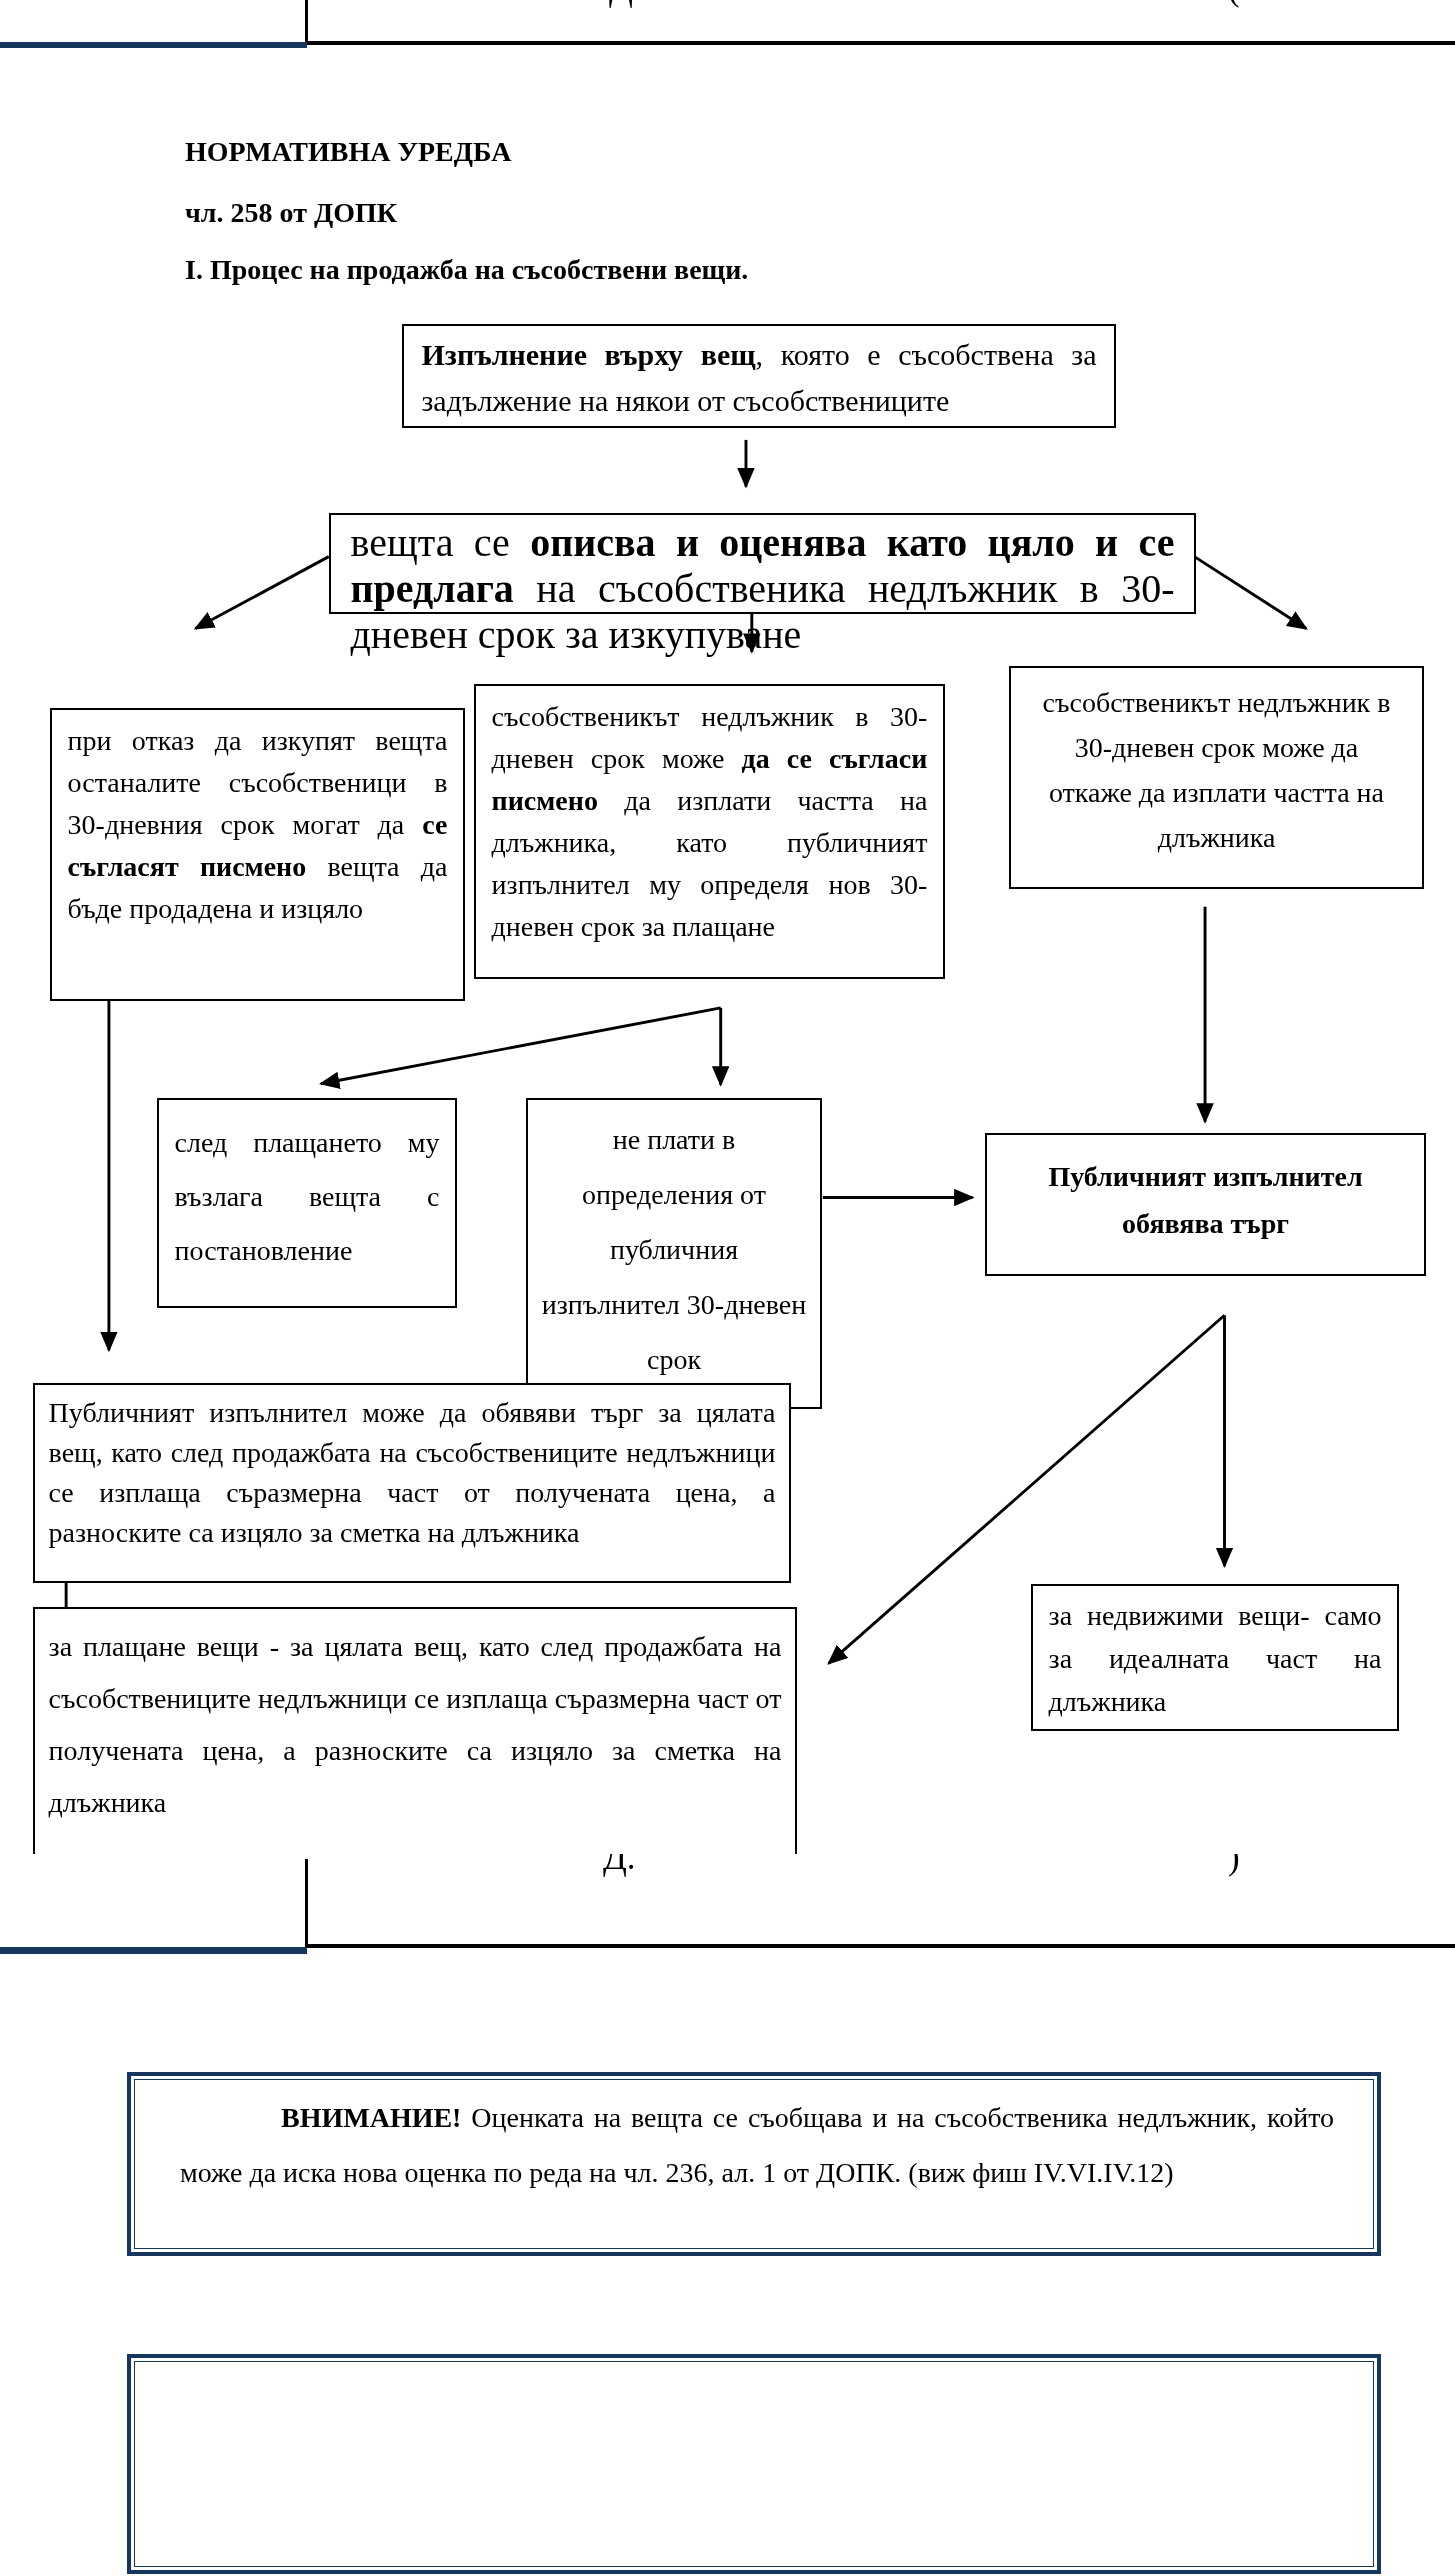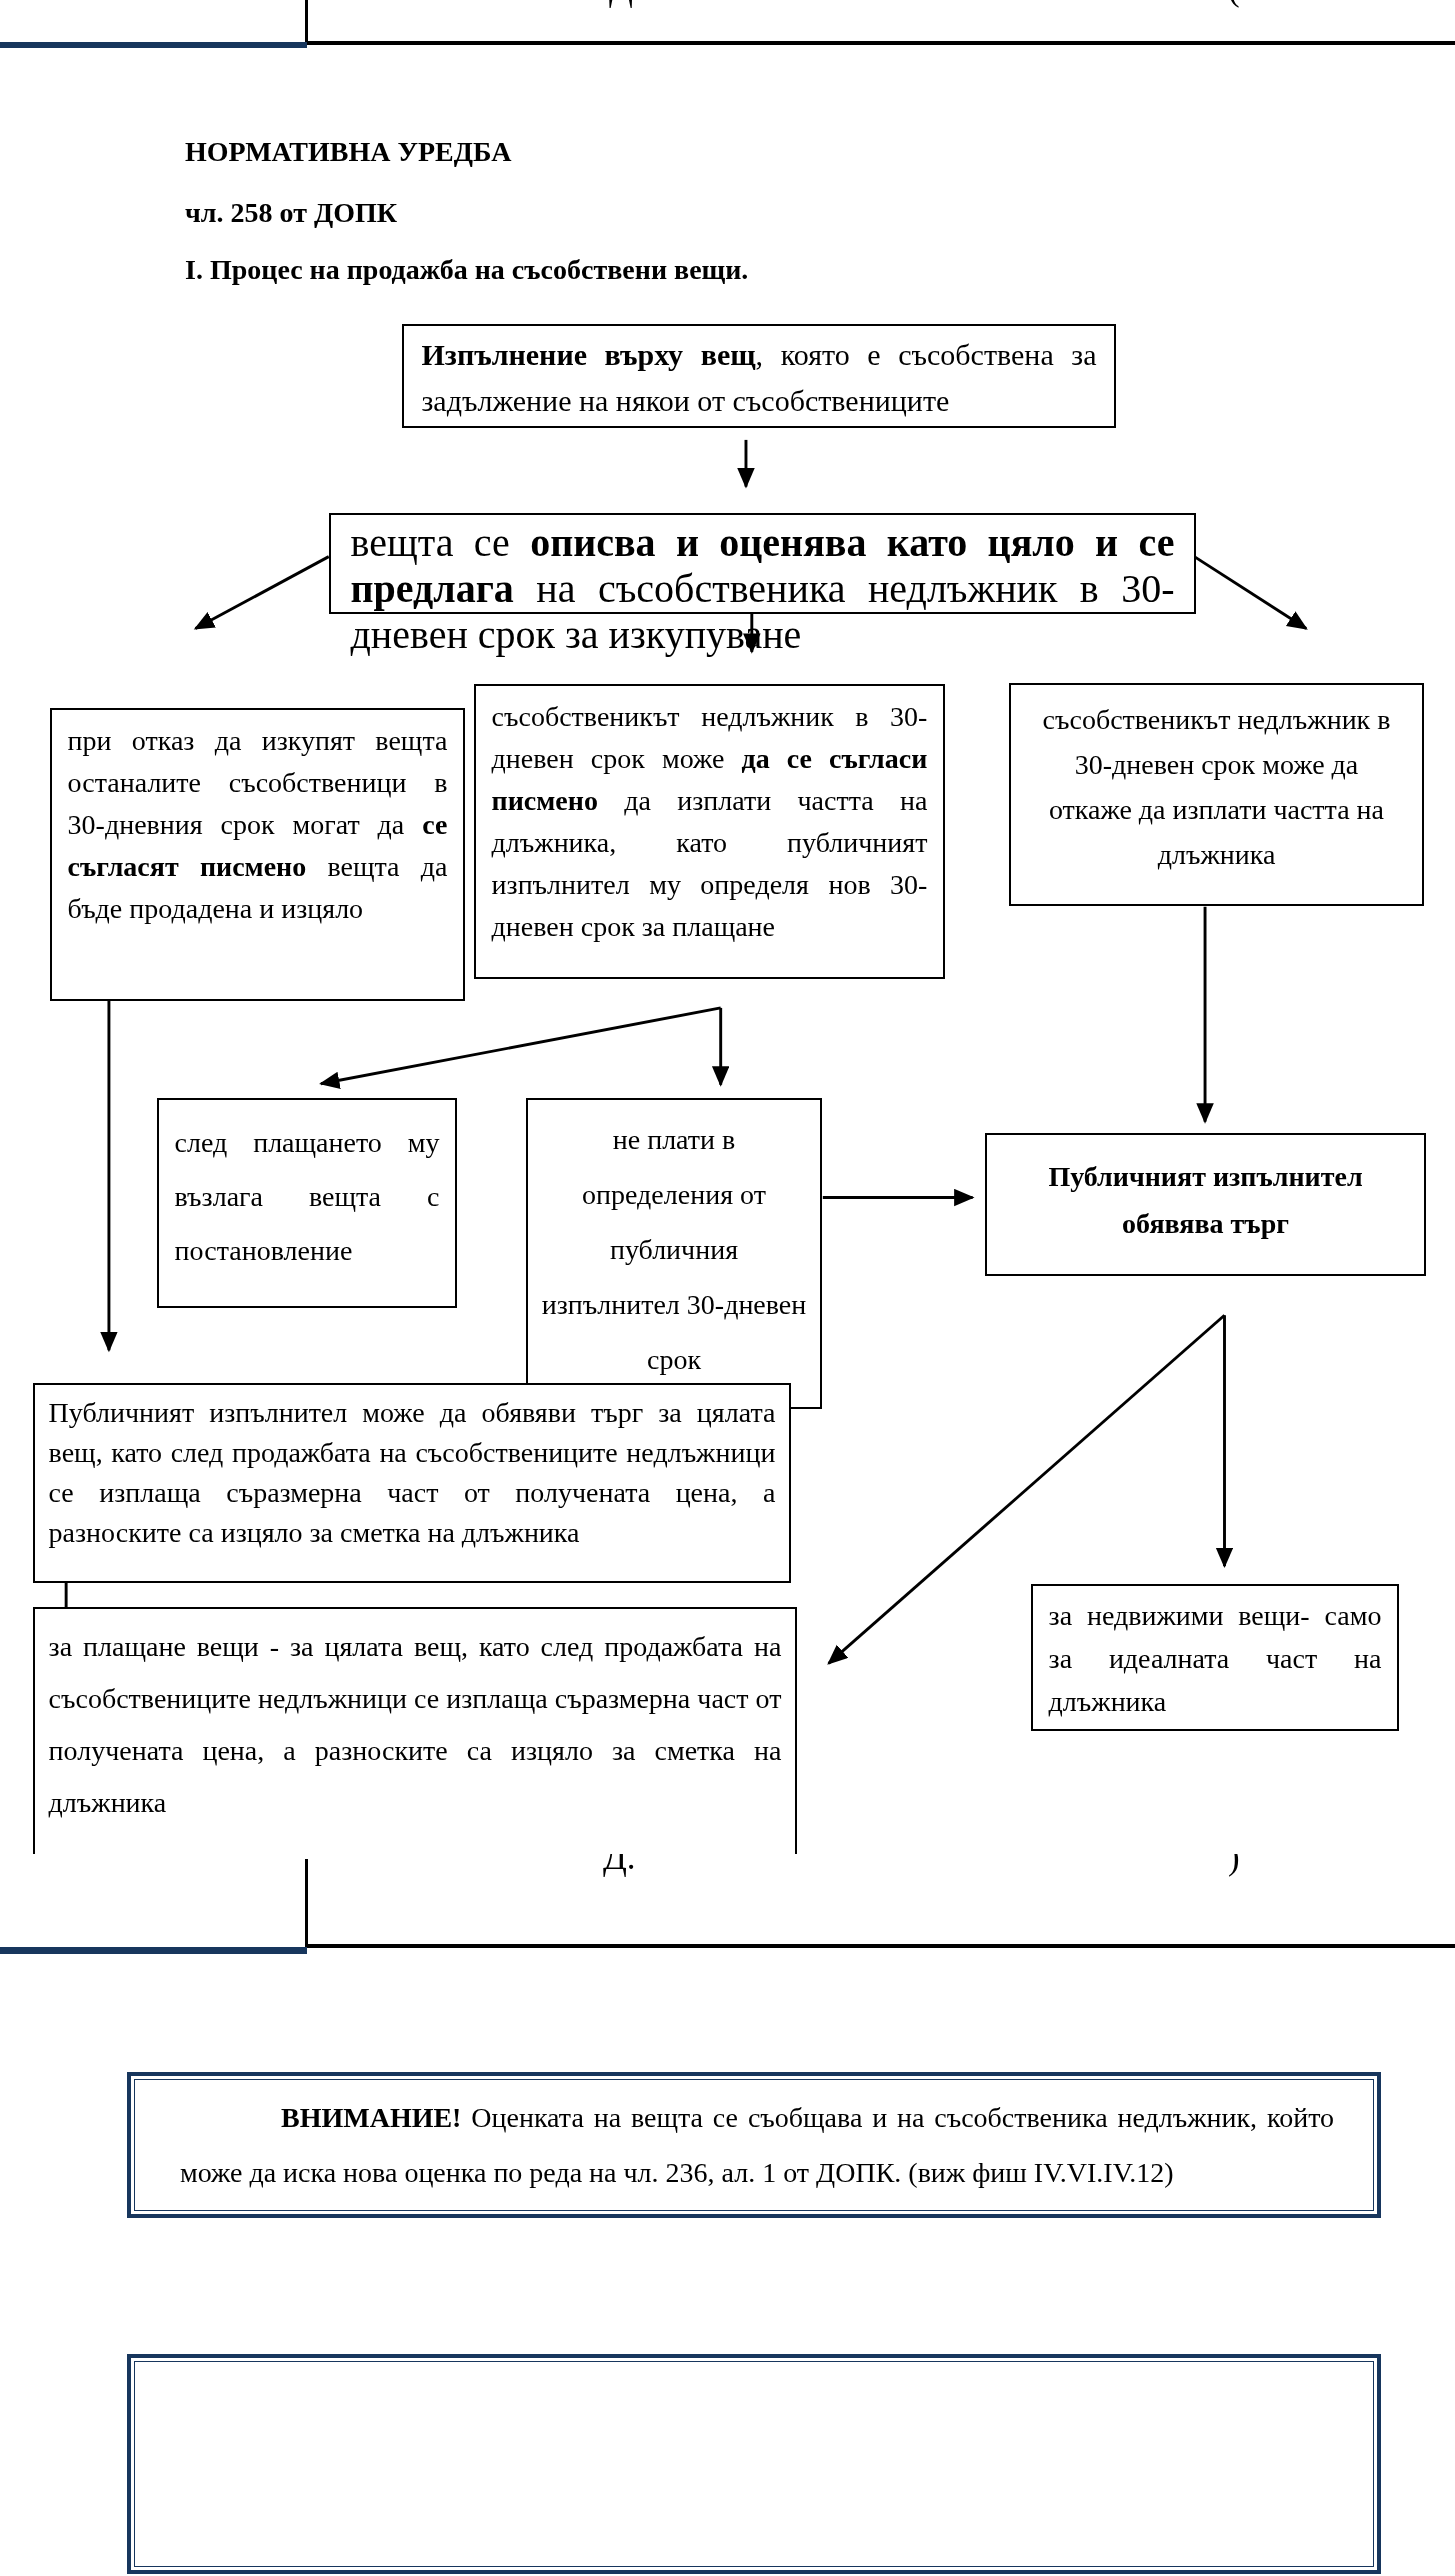--- a/index.html
+++ b/index.html
@@ -75,21 +75,21 @@
 </div>
 
 <div class="node" style="left:50px;top:684px;width:415px;height:293px;padding:9.7px 15.6px;line-height:42px;margin-top:24px;">
   <span>при отказ да изкупят вещта останалите съсобственици в 30-дневния срок могат да </span><span class="b">се съгласят писмено</span><span> вещта да бъде продадена и изцяло</span>
 </div>
 
 <div class="node" style="left:474px;top:684px;width:471px;height:295px;padding:9.7px 15.6px;line-height:42px;">
   <span>съсобственикът недлъжник в 30-дневен срок може </span><span class="b">да се съгласи писмено</span><span> да изплати частта на длъжника, като публичният изпълнител му определя нов 30-дневен срок за плащане</span>
 </div>
 
-<div class="node ctr" style="left:1009px;top:683px;width:415px;height:223px;padding:11.7px 19.5px;line-height:45px;">
+<div class="node ctr" style="left:1009px;top:666px;width:415px;height:223px;padding:11.7px 19.5px;line-height:45px;">
   <span>съсобственикът недлъжник в 30-дневен срок може да откаже да изплати частта на длъжника</span>
 </div>
 
 <div class="node" style="left:157px;top:1098px;width:300px;height:210px;padding:15.6px 15.6px;line-height:54px;">
   <span>след плащането му възлага вещта с постановление</span>
 </div>
 
 <div class="node ctr" style="left:526px;top:1098px;width:296px;height:311px;padding:11.7px 13.6px;line-height:55px;">
   <span>не плати в определения от публичния изпълнител 30-дневен срок</span>
 </div>
@@ -113,21 +113,21 @@
 <div class="frag" style="left:603px;top:1854px;width:47px;height:25px;">
   <span style="margin-top:-13.6px;">Д.</span>
 </div>
 <div class="frag" style="left:1228px;top:1854px;width:21.4px;height:25px;">
   <span style="margin-top:-13.6px;">)</span>
 </div>
 <div class="rule" style="left:305px;top:1859px;width:2.9px;height:87px;"></div>
 <div class="rule" style="left:305px;top:1944px;width:1150px;height:3.9px;"></div>
 <div class="blue-rule" style="left:0;top:1947px;width:307px;height:6.8px;"></div>
 
-<div class="warn" style="left:127px;top:2072px;width:1254px;height:146px;">
+<div class="warn" style="left:127px;top:2072px;width:1254px;height:184px;">
   <div class="inner"></div>
   <div class="wtext">
     <span class="b">ВНИМАНИЕ!</span><span> Оценката на вещта се съобщава и на съсобственика недлъжник, който може да иска нова оценка по реда на чл. 236, ал. 1 от ДОПК. (виж фиш IV.VI.IV.12)</span>
   </div>
 </div>
 
 <div class="warn" style="left:127px;top:2354px;width:1254px;height:220px;">
   <div class="inner"></div>
 </div>
 

